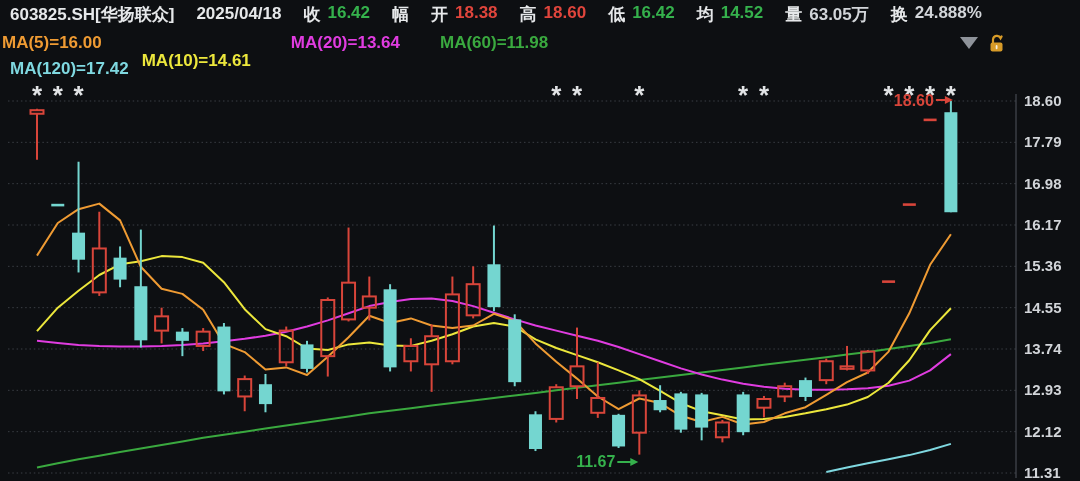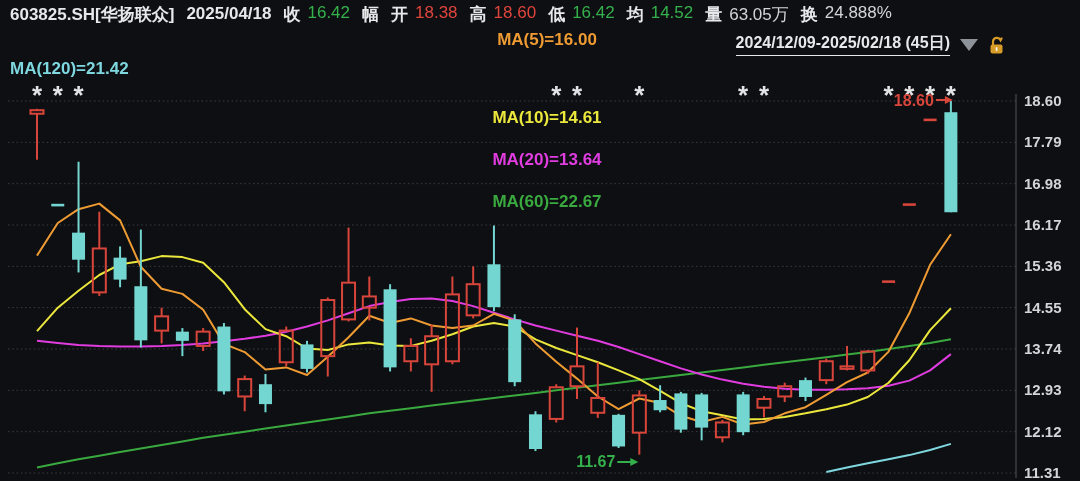--- a/index.html
+++ b/index.html
@@ -1,25 +1,25 @@
 <!DOCTYPE html>
 <html style="--bg: #0d0f12; --text: #e6e8ea; --text-dim: #d2d5d9; --green-text: #35b14c; --red-text: #e0453c; --up: #d8453a; --down: #74d6d0; --ma5: #ef9b33; --ma10: #ece73c; --ma20: #e03ce0; --ma60: #3aa93f; --ma120: #7fd8e0; --grid: #3a3e44; --axis: #50555c; --gold: #d79b28; --star: #e2e4e6;"><head>
 <meta charset="utf-8">
 <style>
   html,body{margin:0;padding:0;background:#000;}
   .app{position:relative;width:1080px;height:481px;background:#0d0f12;overflow:hidden;
        font-family:"Liberation Sans",sans-serif;}
   .hdr{position:absolute;left:0;right:0;display:flex;align-items:center;z-index:2;}
-  .row1{top:0;height:28px;padding-left:10px;gap:12px;}
-  .row2{top:30px;height:26px;padding-left:14px;gap:22px;flex-direction:column;}
+  .row1{top:0;height:28px;padding-left:10px;gap:22px;}
+  .row2{top:30px;height:26px;padding-left:2px;gap:40px;}
   .row3{top:56px;height:26px;padding-left:10px;}
   .sym,.qdate{font-size:17px;font-weight:700;color:var(--text);white-space:nowrap;}
   .pair{display:flex;gap:7px;white-space:nowrap;}
   .plabel{font-size:17px;font-weight:700;color:var(--text);}
-  .pval{font-size:17px;font-weight:400;}
+  .pval{font-size:17px;font-weight:700;}
   .c-green{color:var(--green-text);} .c-red{color:var(--red-text);} .c-white{color:var(--text-dim);}
   .ma{font-size:17px;font-weight:600;white-space:nowrap;}
   .ma5{color:var(--ma5);} .ma10{color:var(--ma10);margin-top:36px;} .ma20{color:var(--ma20);}
   .ma60{color:var(--ma60);} .ma120{color:var(--ma120);}
   .range{position:absolute;right:74px;top:33px;display:flex;align-items:center;gap:10px;z-index:3;}
   .range-text{font-size:16px;font-weight:700;color:var(--text);border-bottom:1.5px solid var(--text);
               padding-bottom:1px;cursor:pointer;white-space:nowrap;}
   .tri{width:0;height:0;border-left:9px solid transparent;border-right:9px solid transparent;
        border-top:12px solid #8e939a;cursor:pointer;}
   .lock{display:inline-flex;cursor:pointer;}
@@ -64,37 +64,36 @@
     <span class="pair">
         <span class="plabel">换</span>
         <span class="pval c-white">24.888%</span>
       </span>
   </div>
 
   <div class="hdr row2">
     <span class="ma ma5">MA(5)=16.00</span>
     <span class="ma ma10">MA(10)=14.61</span>
     <span class="ma ma20">MA(20)=13.64</span>
-    <span class="ma ma60">MA(60)=22.67</span>
+    <span class="ma ma60">MA(60)=11.98</span>
   </div>
 
   <div class="range">
-    <span class="range-text">2024/12/09-2025/02/18 (45日)</span>
     <span class="tri"></span>
     <span class="lock">
       <svg width="18" height="20" viewBox="0 0 18 20">
         <path d="M5 10 V6.5 A4 4 0 0 1 12.6 5.2 L13.6 3.4" fill="none" stroke="#d79b28" stroke-width="2.2" stroke-linecap="round"></path>
         <rect x="2.5" y="9.5" width="12" height="9" rx="2" fill="#d79b28"></rect>
         <rect x="7.7" y="12" width="1.8" height="4.2" rx="0.9" fill="#f5efe2"></rect>
       </svg>
     </span>
   </div>
 
   <div class="hdr row3">
-    <span class="ma ma120">MA(120)=21.42</span>
+    <span class="ma ma120">MA(120)=17.42</span>
   </div>
 
   <svg id="chart" width="1080" height="481" viewBox="0 0 1080 481">
       <line x1="8" y1="101" x2="1016" y2="101" stroke="#3a3e44" stroke-width="1" stroke-dasharray="1.5 2.8"></line>
       <text x="1024" y="106" font-size="15" font-weight="600" fill="#d2d5d9">18.60</text>
       <line x1="8" y1="142.33333333333343" x2="1016" y2="142.33333333333343" stroke="#3a3e44" stroke-width="1" stroke-dasharray="1.5 2.8"></line>
       <text x="1024" y="147.33333333333343" font-size="15" font-weight="600" fill="#d2d5d9">17.79</text>
       <line x1="8" y1="183.66666666666669" x2="1016" y2="183.66666666666669" stroke="#3a3e44" stroke-width="1" stroke-dasharray="1.5 2.8"></line>
       <text x="1024" y="188.66666666666669" font-size="15" font-weight="600" fill="#d2d5d9">16.98</text>
       <line x1="8" y1="224.99999999999997" x2="1016" y2="224.99999999999997" stroke="#3a3e44" stroke-width="1" stroke-dasharray="1.5 2.8"></line>

